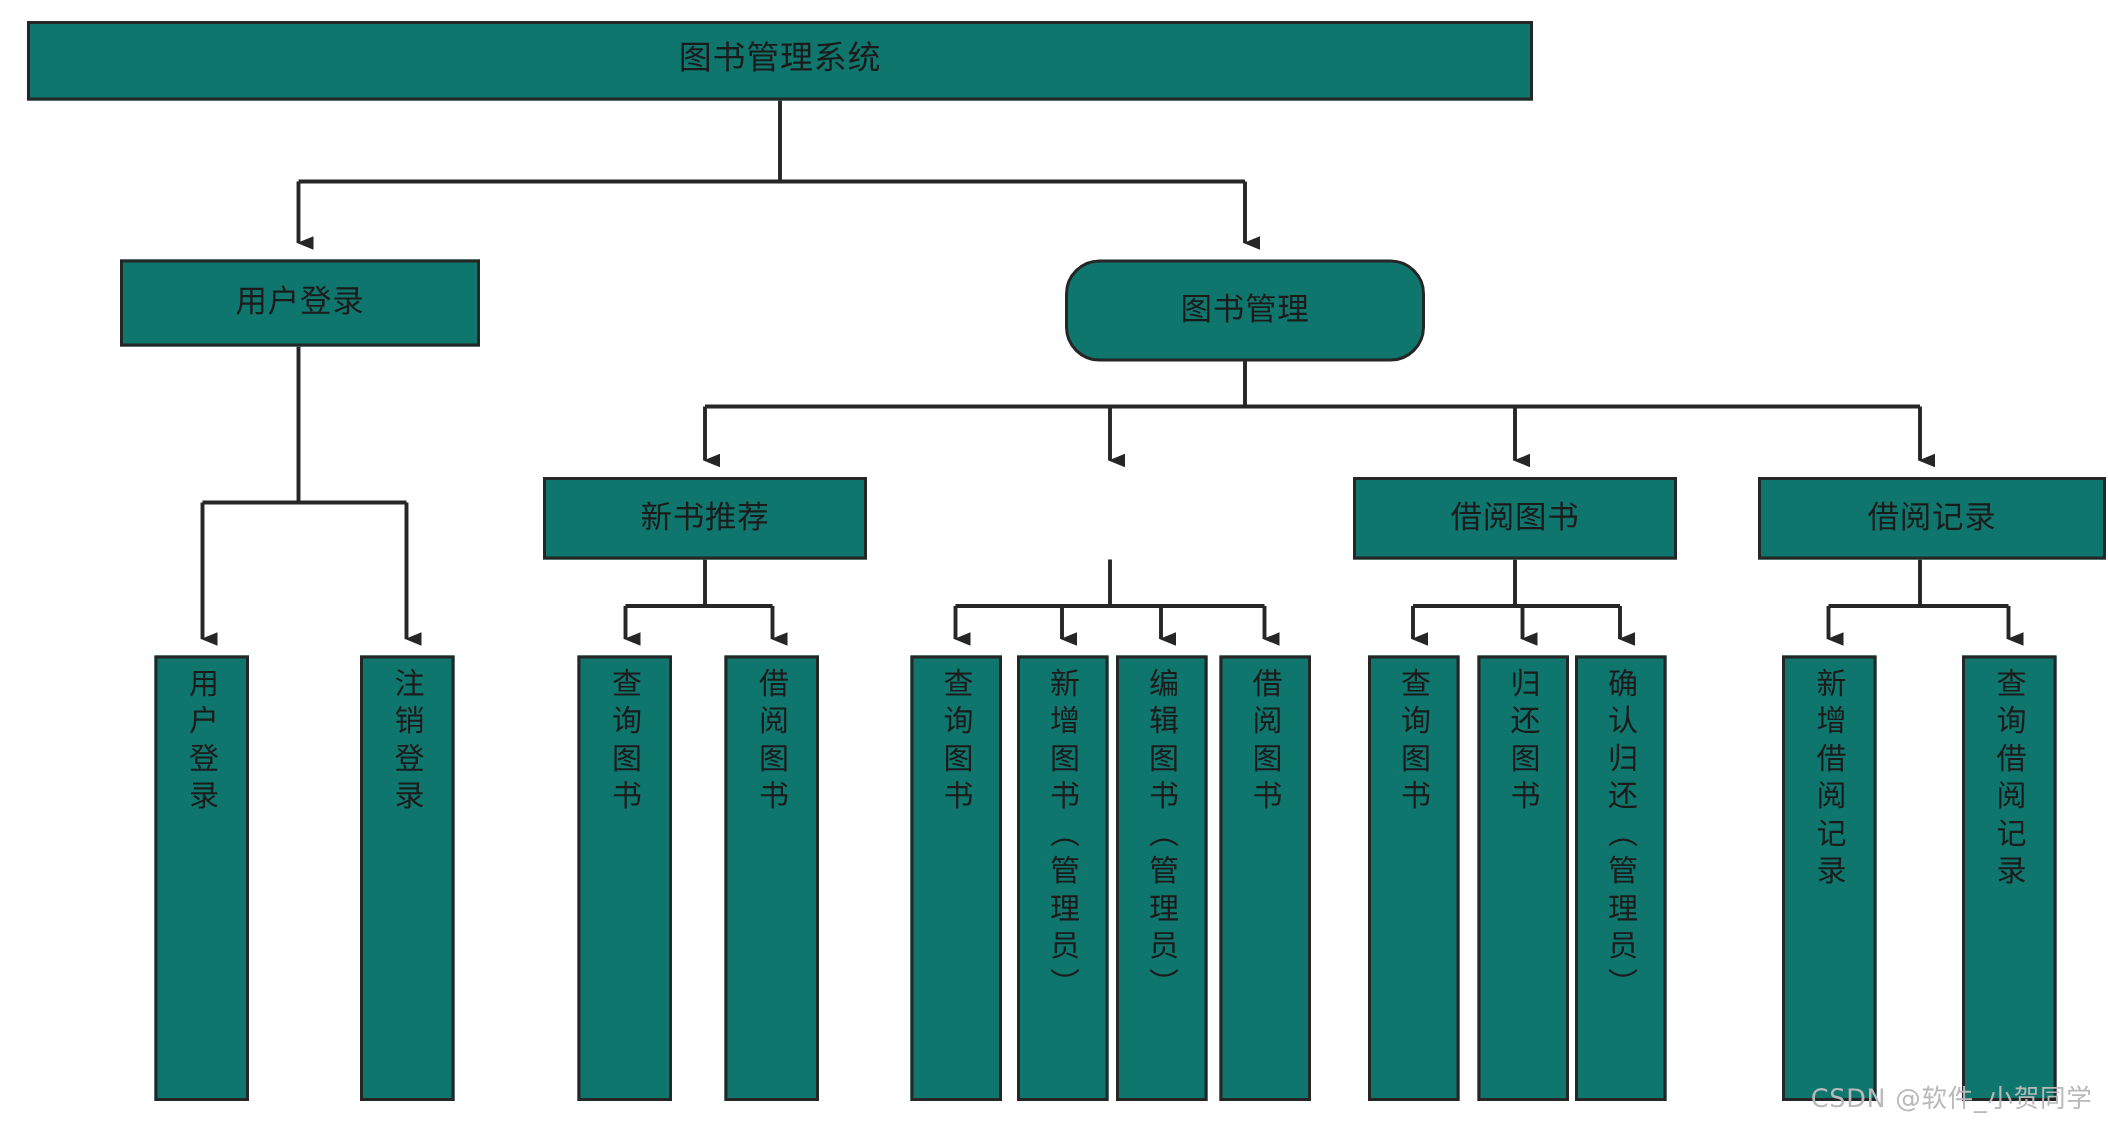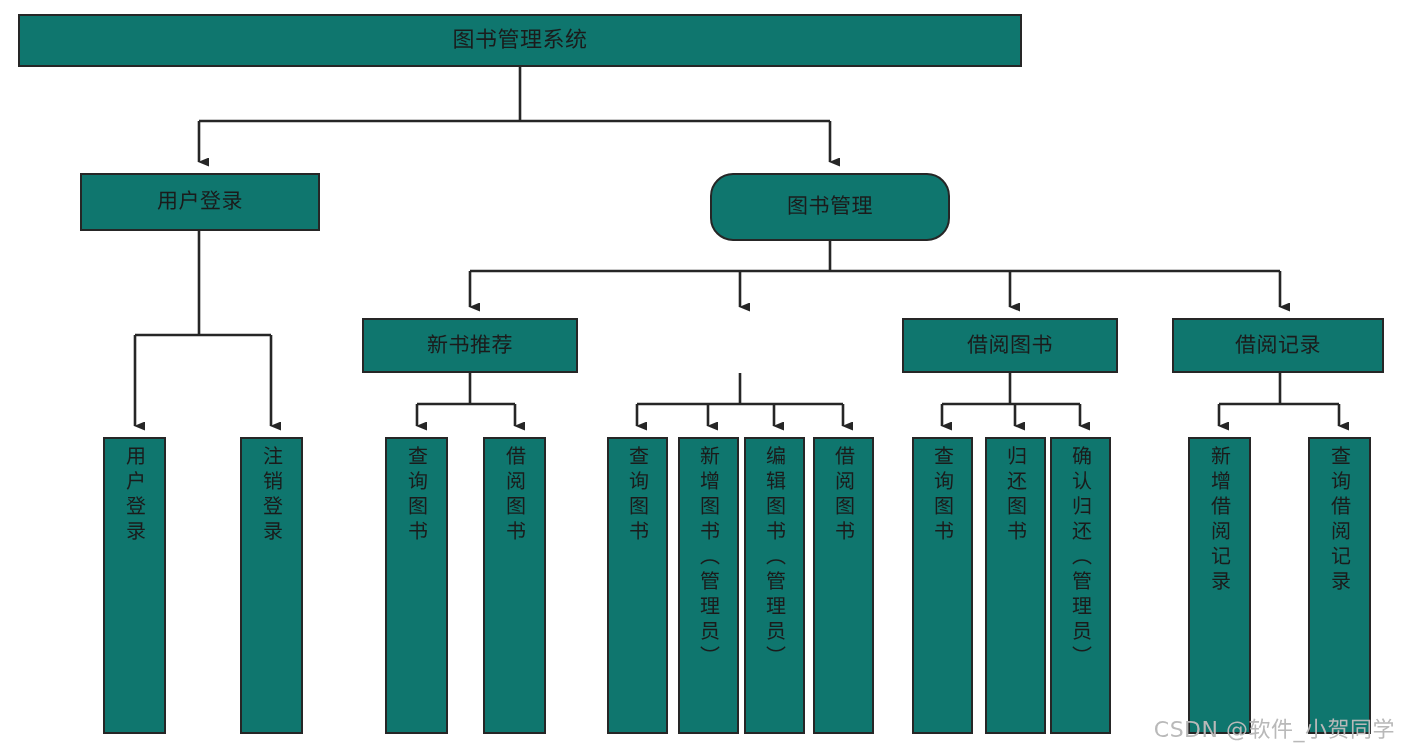--- a/index.html
+++ b/index.html
@@ -58,21 +58,21 @@
     font-size: 20px;
     letter-spacing: 5px;
     line-height: 1;
     white-space: nowrap;
     height: auto;
   }
   #watermark {
     position: absolute;
     right: 10px;
     bottom: 4px;
-    font-size: 22px;
+    font-size: 17px;
     color: #b9b9b9;
     letter-spacing: 0.5px;
     z-index: 3;
     white-space: nowrap;
   }
 </style>
 </head>
 <body>
 
 <div id="diagram-root">
@@ -138,21 +138,21 @@
   <div class="node level2" style="left:710px; top:173px; width:240px; height:68px;border-radius:23px;">
     <span class="node-label">图书管理</span>
   </div>
 
   <div class="node level2" style="left:362px; top:318px; width:216px; height:55px;text-align:center;">
     <span class="node-label">新书推荐</span>
   </div>
   <div class="node level2" style="left:902px; top:318px; width:216px; height:55px;">
     <span class="node-label">借阅图书</span>
   </div>
-  <div class="node level2" style="left:1172px; top:318px; width:212px; height:55px;align-items:center;">
+  <div class="node level2" style="left:1172px; top:318px; width:232px; height:55px;align-items:center;">
     <span class="node-label">借阅记录</span>
   </div>
 
   <div class="node leaf" style="left:103px; top:437px; width:63px; height:297px;">
     <span class="node-label">用户登录</span>
   </div>
   <div class="node leaf" style="left:240px; top:437px; width:63px; height:297px;">
     <span class="node-label">注销登录</span>
   </div>
   <div class="node leaf" style="left:385px; top:437px; width:63px; height:297px;">

